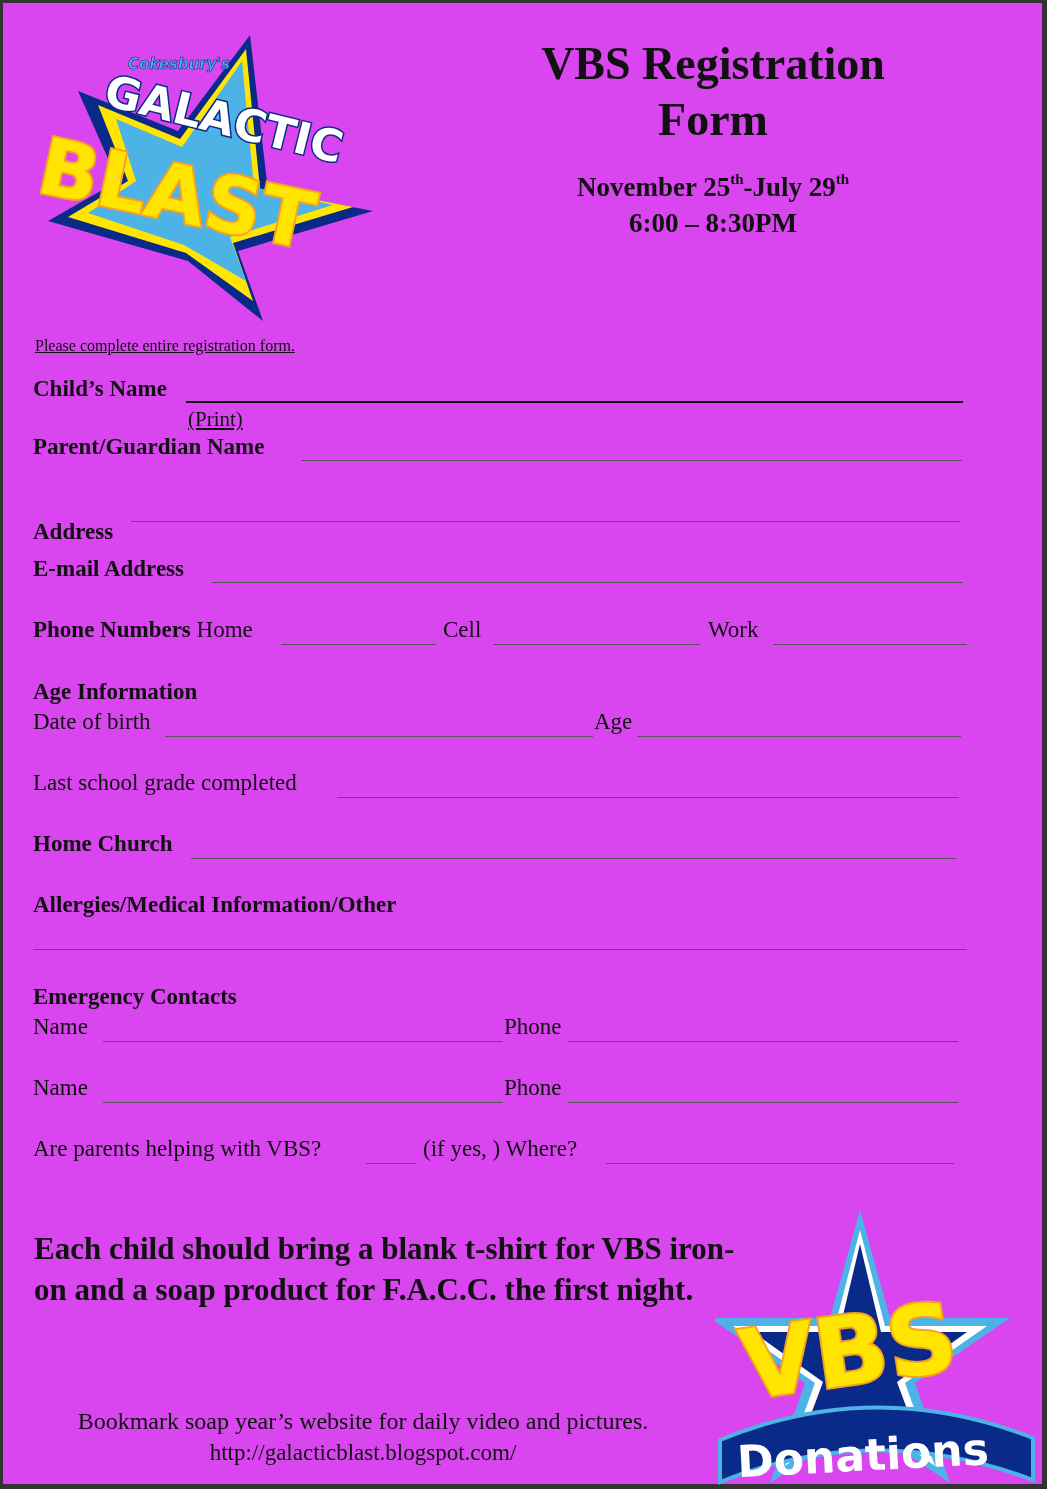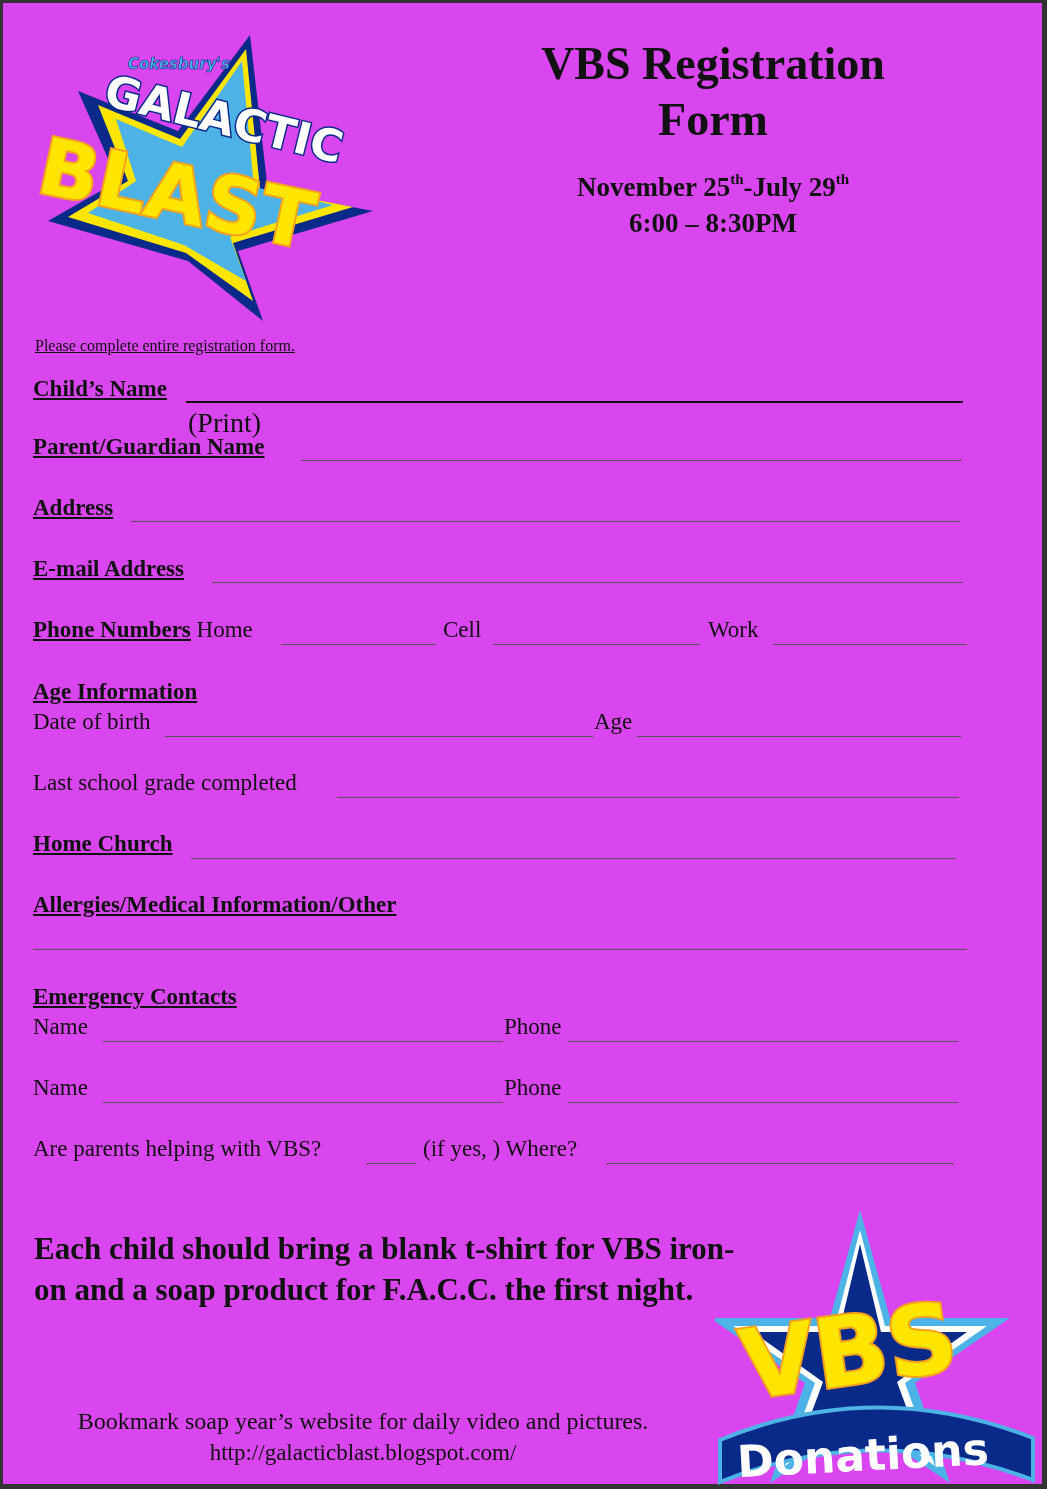--- a/index.html
+++ b/index.html
@@ -9,21 +9,21 @@
   }
   .page {
     position: absolute; left: 3px; top: 3px; width: 1039px; height: 1481px; background: #d946ef;
   }
   .abs { position: absolute; white-space: nowrap; }
   .title { font-weight: bold; font-size: 46px; text-align: center; width: 420px; left: 500px; line-height: 56px; }
   .dates { font-weight: bold; font-size: 27px; text-align: center; width: 420px; left: 500px; line-height: 36px; }
   .dates sup { font-size: 15px; vertical-align: 12px; line-height: 0; margin-top: 7px; }
   .note { font-size: 16px; text-decoration: underline; left: 32px; top: 334px; }
   .lbl { font-size: 23px; }
-  .b { font-weight: bold; text-decoration: underline; }
+  .b { font-weight: bold; }
   .line { position: absolute; height: 0; border-top: 1.5px solid #555; }
   .line.dark { border-top: 2px solid #111; }
   .notice { font-weight: bold; font-size: 31px; line-height: 41px; left: 31px; top: 1225px; white-space: normal; width: 720px; }
   .bookmark { font-size: 24px; text-align: center; left: 50px; width: 620px; }
   .url { font-weight: normal; font-size: 23px; text-align: center; left: 50px; width: 620px; }
   svg text { font-family: "DejaVu Sans", sans-serif; font-weight: bold; }
 </style>
 </head>
 <body>
 
@@ -40,26 +40,26 @@
 
   <div class="abs title" style="top:33px;">VBS Registration</div>
   <div class="abs title" style="top:89px;">Form</div>
   <div class="abs dates" style="top:166px;"><span>November 25</span><sup>th</sup><span>-July 29</span><sup>th</sup></div>
   <div class="abs dates" style="top:202px;">6:00 – 8:30PM</div>
 
   <div class="abs note">Please complete entire registration form.</div>
 
   <div class="abs lbl b" style="left:30px;top:373px;">Child’s Name</div>
   <div class="line dark" style="left:183px;top:398px;width:777px;"></div>
-  <div class="abs" style="left:185px;top:404px;font-size:28px;">(Print)</div>
+  <div class="abs" style="left:185px;top:404px;font-size:21px;text-decoration:underline;">(Print)</div>
 
   <div class="abs lbl b" style="left:30px;top:431px;">Parent/Guardian Name</div>
   <div class="line" style="left:298px;top:457px;width:661px;"></div>
 
-  <div class="abs lbl b" style="left:30px;top:492px;">Address</div>
+  <div class="abs lbl b" style="left:30px;top:516px;">Address</div>
   <div class="line" style="left:128px;top:518px;width:829px;"></div>
 
   <div class="abs lbl b" style="left:30px;top:553px;">E-mail Address</div>
   <div class="line" style="left:209px;top:579px;width:751px;"></div>
 
   <div class="abs lbl" style="left:30px;top:614px;"><span class="b">Phone Numbers</span> <span>Home</span></div>
   <div class="line" style="left:278px;top:641px;width:155px;"></div>
   <div class="abs lbl" style="left:440px;top:614px;">Cell</div>
   <div class="line" style="left:490px;top:641px;width:207px;"></div>
   <div class="abs lbl" style="left:705px;top:614px;">Work</div>

